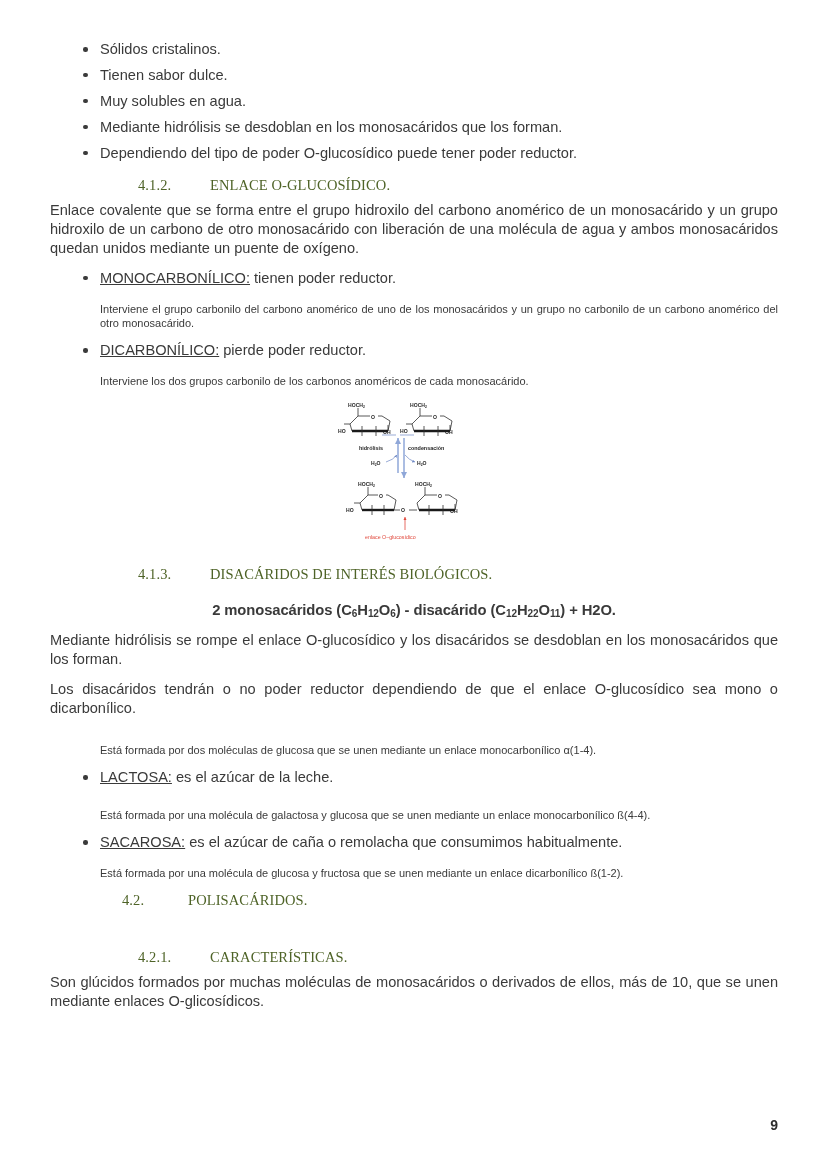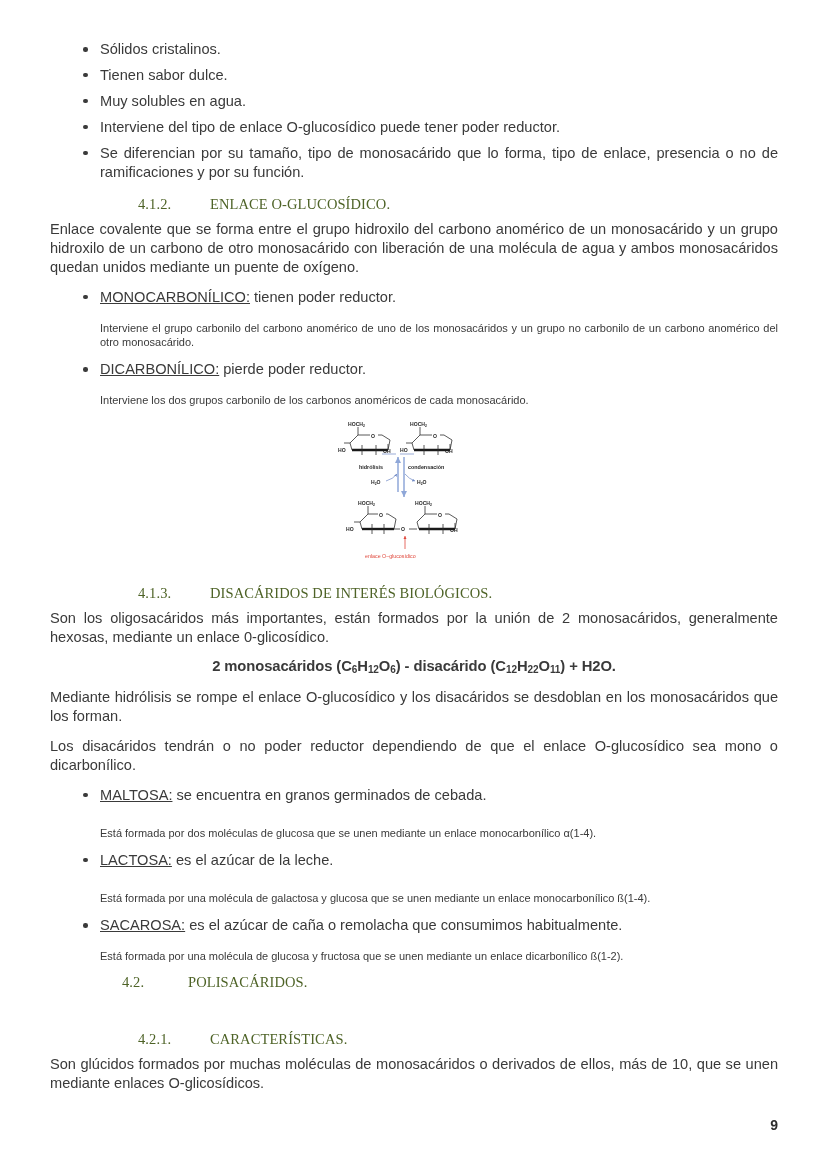--- a/index.html
+++ b/index.html
@@ -130,22 +130,22 @@
 </head>
 <body>
 
 <div class="page">
   <div class="content">
 
     <ul class="blist">
       <li><span>Sólidos cristalinos.</span></li>
       <li><span>Tienen sabor dulce.</span></li>
       <li><span>Muy solubles en agua.</span></li>
-      <li><span>Interviene del tipo de enlace O-glucosídico puede tener poder reductor.</span></li>
-      <li class="wrap"><span>Se diferencian por su tamaño, tipo de monosacárido que lo forma, tipo de enlace, presencia o no de ramificaciones y por su función.</span></li>
+      <li><span>Mediante hidrólisis se desdoblan en los monosacáridos que los forman.</span></li>
+      <li><span>Dependiendo del tipo de poder O-glucosídico puede tener poder reductor.</span></li>
     </ul>
 
     <div class="gap-s"></div>
 
     <div class="heading h-lvl3">
       <span class="num">4.1.2.</span><span>ENLACE O-GLUCOSÍDICO.</span>
     </div>
 
     <div class="gap-s"></div>
 
@@ -297,51 +297,47 @@
     </div>
 
     <div class="gap-m"></div>
 
     <div class="heading h-lvl3">
       <span class="num">4.1.3.</span><span>DISACÁRIDOS DE INTERÉS BIOLÓGICOS.</span>
     </div>
 
     <div class="gap-s"></div>
 
-    <p class="body">Son los oligosacáridos más importantes, están formados por la unión de 2 monosacáridos, generalmente hexosas, mediante un enlace 0-glicosídico.</p>
 
     <div class="gap-m"></div>
 
     <p class="formula"><span>2 monosacáridos (C</span><sub>6</sub><span>H</span><sub>12</sub><span>O</span><sub>6</sub><span>) - disacárido (C</span><sub>12</sub><span>H</span><sub>22</sub><span>O</span><sub>11</sub><span>) + H2O.</span></p>
 
     <div class="gap-m"></div>
 
     <p class="body">Mediante hidrólisis se rompe el enlace O-glucosídico y los disacáridos se desdoblan en los monosacáridos que los forman.</p>
 
     <div class="gap-m"></div>
 
     <p class="body">Los disacáridos tendrán o no poder reductor dependiendo de que el enlace O-glucosídico sea mono o dicarbonílico.</p>
 
     <div class="gap-m"></div>
 
-    <ul class="blist">
-      <li><span class="u">MALTOSA:</span><span> se encuentra en granos germinados de cebada.</span></li>
-    </ul>
     <div class="gap-s"></div>
     <div class="gap-s"></div>
     <p class="sub">Está formada por dos moléculas de glucosa que se unen mediante un enlace monocarbonílico α(1-4).</p>
 
     <div class="gap-m"></div>
 
     <ul class="blist">
       <li><span class="u">LACTOSA:</span><span> es el azúcar de la leche.</span></li>
     </ul>
     <div class="gap-s"></div>
     <div class="gap-s"></div>
-    <p class="sub">Está formada por una molécula de galactosa y glucosa que se unen mediante un enlace monocarbonílico ß(1-4).</p>
+    <p class="sub">Está formada por una molécula de galactosa y glucosa que se unen mediante un enlace monocarbonílico ß(4-4).</p>
 
     <div class="gap-m"></div>
 
     <ul class="blist">
       <li><span class="u">SACAROSA:</span><span> es el azúcar de caña o remolacha que consumimos habitualmente.</span></li>
     </ul>
     <div class="gap-s"></div>
     <p class="sub">Está formada por una molécula de glucosa y fructosa que se unen mediante un enlace dicarbonílico ß(1-2).</p>
 
     <div class="gap-m"></div>

